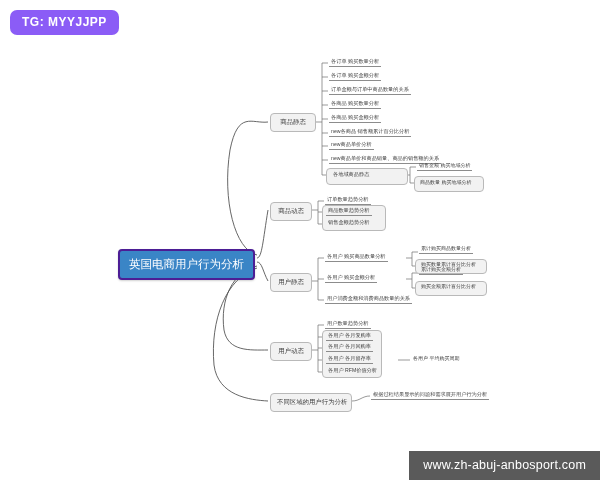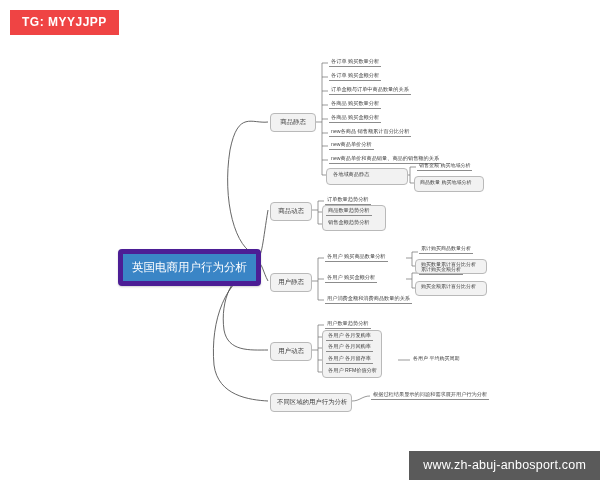--- a/index.html
+++ b/index.html
@@ -7,24 +7,25 @@
     width:600px;height:480px;
     background:#ffffff;
     font-family:"Liberation Sans","DejaVu Sans",sans-serif;
     position:relative;overflow:hidden;
   }
   #canvas{position:absolute;left:0;top:0;width:600px;height:480px;}
 
   
   .tg-badge{
     position:absolute;left:10px;top:10px;
-    background:#ef4444;color:#ffffff;
+    background:#8b5cf6;color:#ffffff;
     font-size:12px;font-weight:bold;letter-spacing:.5px;
     padding:5px 12px 6px 12px;
     z-index:40;
+    border-radius:7px;
   }
   .url-bar{
     position:absolute;right:0;bottom:0;
     background:#5a5a5a;color:#ffffff;
     font-size:12.5px;letter-spacing:.2px;
     padding:7px 14px 8px 14px;
     z-index:40;
   }
   .zhihu-wm{
     position:absolute;left:420px;top:408px;
@@ -35,21 +36,21 @@
   
   svg.links{position:absolute;left:0;top:0;width:600px;height:480px;z-index:1;}
   svg.links path{fill:none;stroke:#4b4b4b;stroke-width:.85;}
   svg.links path.thin{stroke:#6d6d6d;stroke-width:.7;}
 
   
   .node{position:absolute;z-index:10;box-sizing:border-box;}
 
   .root{
     background:#3a85c6;
-    border:5px solid #4c1d95;
+    border:2px solid #4c1d95;
     border-radius:4px;
     color:#ffffff;
     font-size:11.5px;
     padding:6px 9px;
     white-space:nowrap;
     box-shadow:0 1px 2px rgba(0,0,0,.18);
   }
 
   .lvl2{
     background:#f2f2f2;

